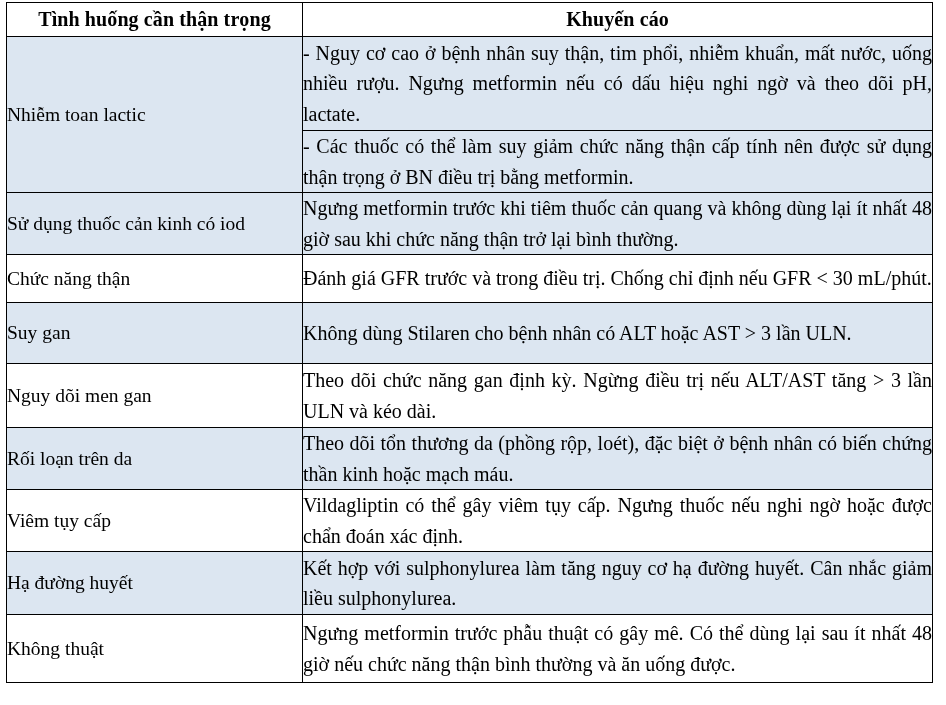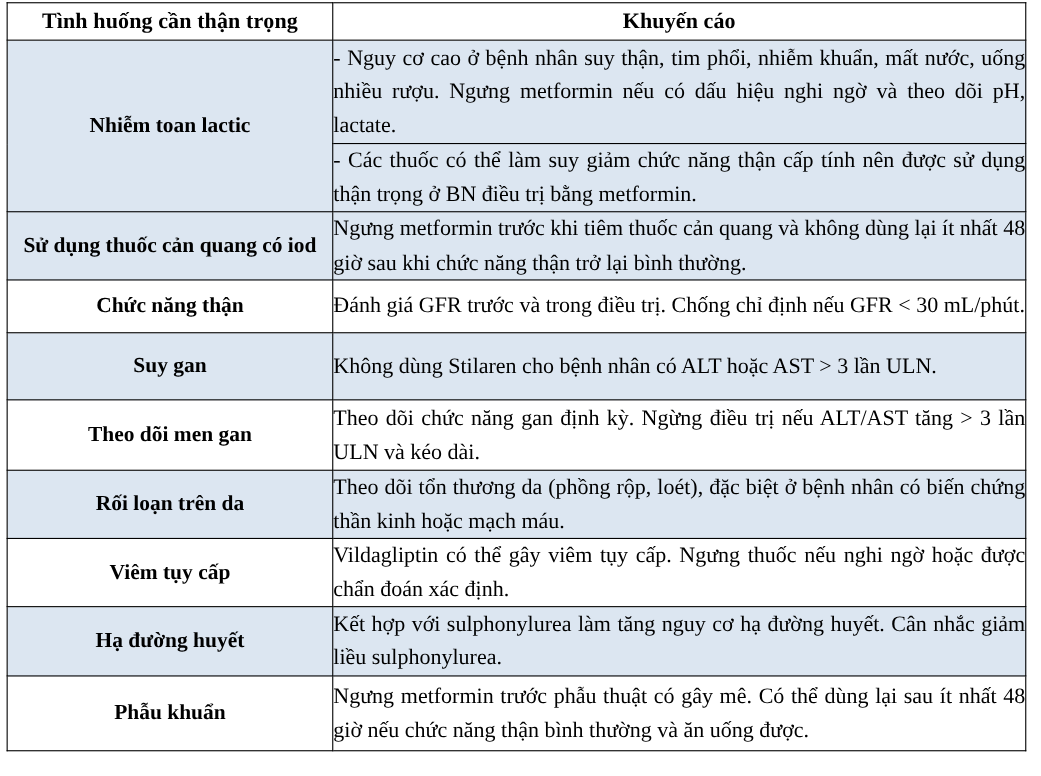--- a/index.html
+++ b/index.html
@@ -44,22 +44,22 @@
     text-align: center;
     font-weight: bold;
     font-size: 20px;
     height: 33px;
     line-height: 33px;
     letter-spacing: 0.1px;
   }
 
   
   .label-cell {
-    text-align: center;
-    font-weight: bold;
+    text-align: left;
+    font-weight: normal;
     font-size: 19.5px;
     line-height: 26px;
     padding: 2px 10px;
   }
 
   
   .reco-cell {
     text-align: left;
     font-size: 20px;
     line-height: 30.5px;
@@ -103,54 +103,54 @@
 
       <tr class="r-lactic-a">
         <td class="label-cell tint" rowspan="2">Nhiễm toan lactic</td>
         <td class="reco-cell tint">- Nguy cơ cao ở bệnh nhân suy thận, tim phổi, nhiễm khuẩn, mất nước, uống nhiều rượu. Ngưng metformin nếu có dấu hiệu nghi ngờ và theo dõi pH, lactate.</td>
       </tr>
       <tr class="r-lactic-b">
         <td class="reco-cell tint">- Các thuốc có thể làm suy giảm chức năng thận cấp tính nên được sử dụng thận trọng ở BN điều trị bằng metformin.</td>
       </tr>
 
       <tr class="r-contrast">
-        <td class="label-cell tint">Sử dụng thuốc cản quang có iod</td>
+        <td class="label-cell tint">Sử dụng thuốc cản kinh có iod</td>
         <td class="reco-cell tint">Ngưng metformin trước khi tiêm thuốc cản quang và không dùng lại ít nhất 48 giờ sau khi chức năng thận trở lại bình thường.</td>
       </tr>
 
       <tr class="r-renal">
         <td class="label-cell plain">Chức năng thận</td>
         <td class="reco-cell plain">Đánh giá GFR trước và trong điều trị. Chống chỉ định nếu GFR &lt; 30 mL/phút.</td>
       </tr>
 
       <tr class="r-liver">
         <td class="label-cell tint">Suy gan</td>
         <td class="reco-cell tint">Không dùng Stilaren cho bệnh nhân có ALT hoặc AST &gt; 3 lần ULN.</td>
       </tr>
 
       <tr class="r-enzyme">
-        <td class="label-cell plain">Theo dõi men gan</td>
+        <td class="label-cell plain">Nguy dõi men gan</td>
         <td class="reco-cell plain">Theo dõi chức năng gan định kỳ. Ngừng điều trị nếu ALT/AST tăng &gt; 3 lần ULN và kéo dài.</td>
       </tr>
 
       <tr class="r-skin">
         <td class="label-cell tint">Rối loạn trên da</td>
         <td class="reco-cell tint">Theo dõi tổn thương da (phồng rộp, loét), đặc biệt ở bệnh nhân có biến chứng thần kinh hoặc mạch máu.</td>
       </tr>
 
       <tr class="r-pancreas">
         <td class="label-cell plain">Viêm tụy cấp</td>
         <td class="reco-cell plain">Vildagliptin có thể gây viêm tụy cấp. Ngưng thuốc nếu nghi ngờ hoặc được chẩn đoán xác định.</td>
       </tr>
 
       <tr class="r-hypo">
         <td class="label-cell tint">Hạ đường huyết</td>
         <td class="reco-cell tint">Kết hợp với sulphonylurea làm tăng nguy cơ hạ đường huyết. Cân nhắc giảm liều sulphonylurea.</td>
       </tr>
 
       <tr class="r-surgery">
-        <td class="label-cell plain">Phẫu khuẩn</td>
+        <td class="label-cell plain">Không thuật</td>
         <td class="reco-cell plain">Ngưng metformin trước phẫu thuật có gây mê. Có thể dùng lại sau ít nhất 48 giờ nếu chức năng thận bình thường và ăn uống được.</td>
       </tr>
 
     </tbody>
   </table>
 </div>
 
 </body></html>

